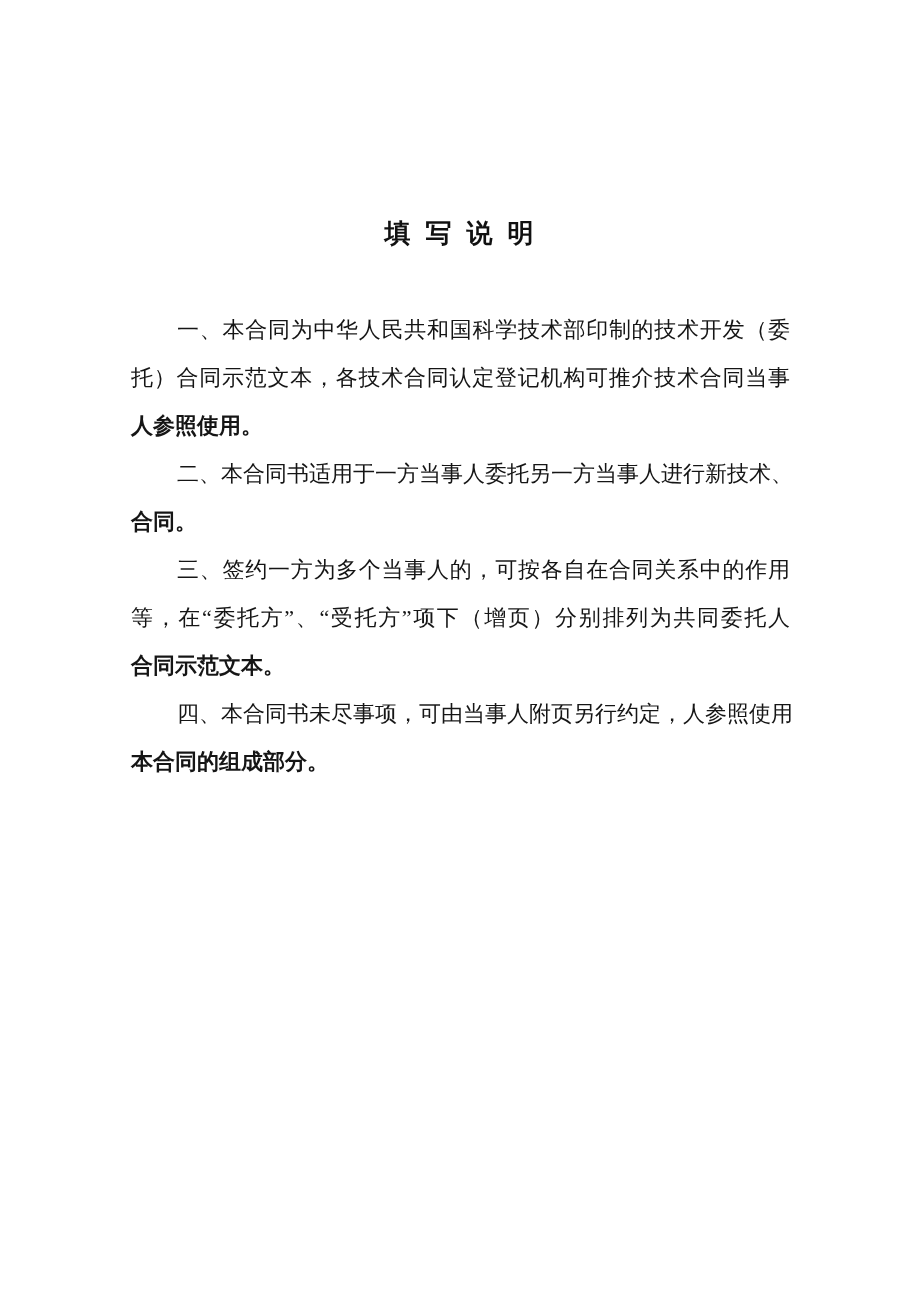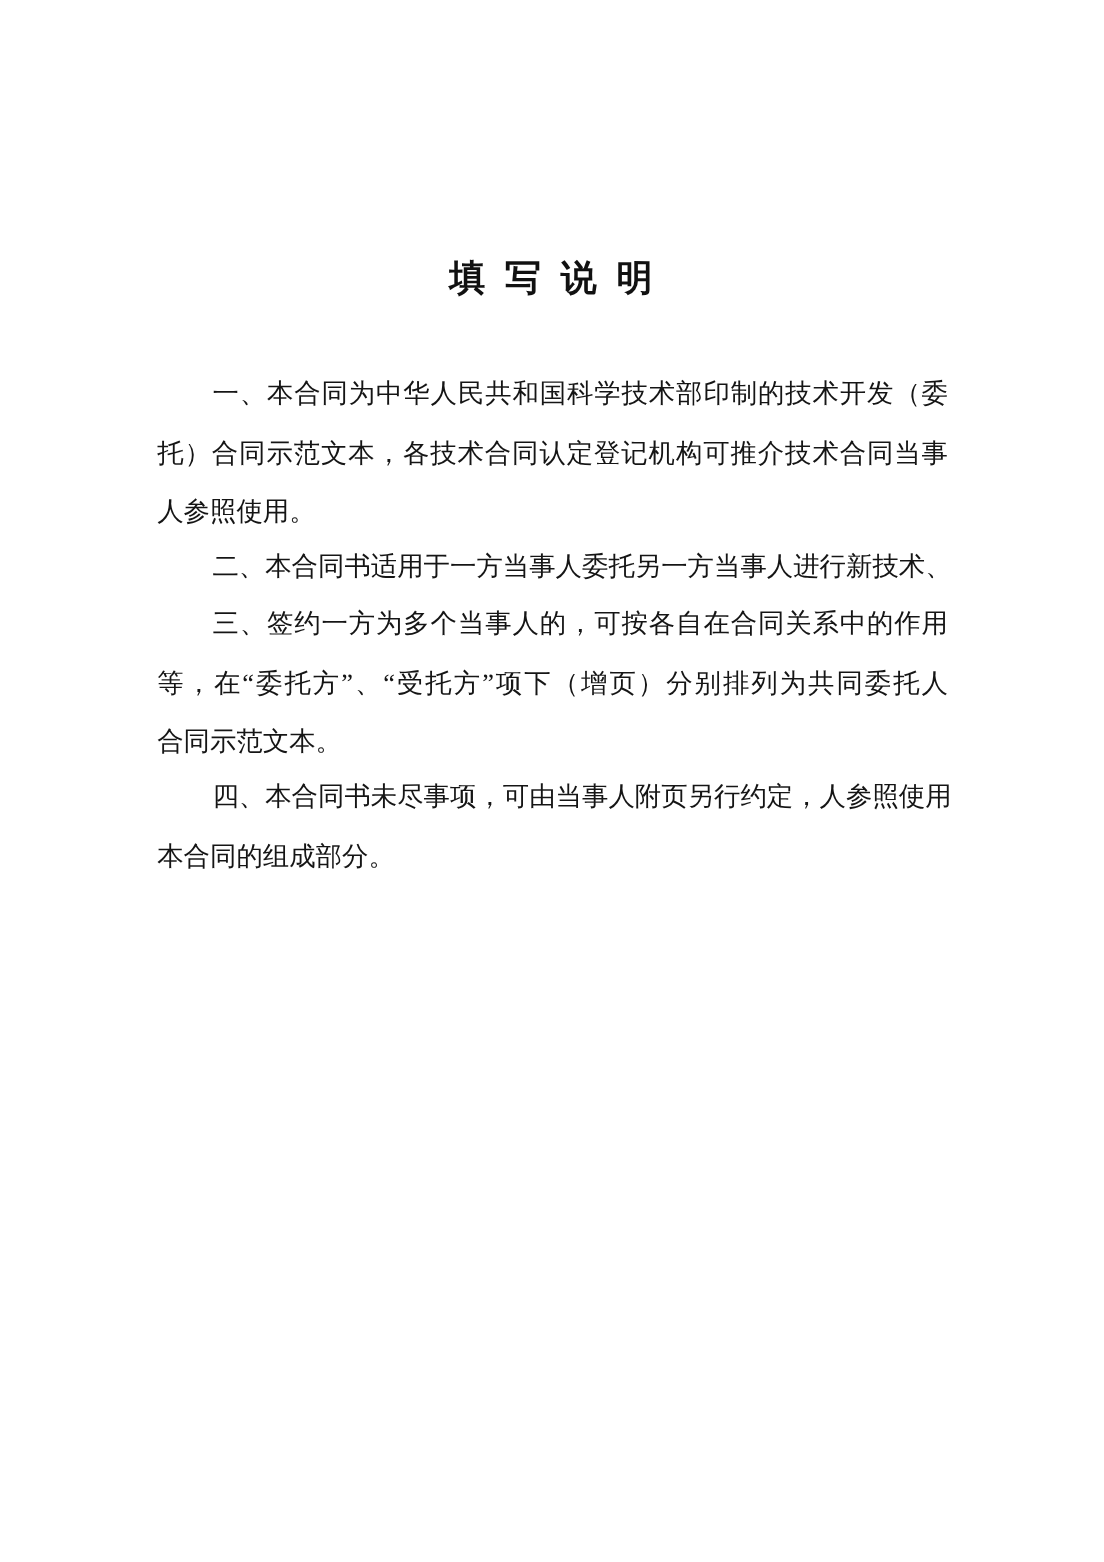--- a/index.html
+++ b/index.html
@@ -17,21 +17,21 @@
     color: #000000;
   }
   .doc-title {
     position: absolute;
     top: 214px;
     left: 131px;
     width: 659px;
     text-align: center;
     font-family: "DejaVu Sans", "Liberation Sans", sans-serif;
     font-weight: bold;
-    font-size: 30px;
+    font-size: 26px;
     line-height: 38px;
     letter-spacing: 3px;
     color: #111111;
     white-space: nowrap;
   }
   .paragraphs {
     position: absolute;
     top: 306px;
     left: 131px;
     width: 659px;
@@ -45,41 +45,42 @@
     line-height: 48px;
     height: 48px;
     color: #151515;
     text-align: justify;
     text-align-last: justify;
     white-space: nowrap;
     overflow: visible;
   }
   .line.first {
     text-indent: 46px;
-    font-family: Liberation Mono, monospace;
   }
   .line.last {
     text-align: left;
     text-align-last: left;
     white-space: normal;
+    font-weight: bold;
   }
 </style>
 </head>
 <body>
 
 <div class="page">
   <div class="doc-title">填 写 说 明</div>
   <div class="paragraphs">
       <div class="paragraph">
         <div class="line first">一、本合同为中华人民共和国科学技术部印制的技术开发（委</div>
         <div class="line">托）合同示范文本，各技术合同认定登记机构可推介技术合同当事</div>
         <div class="line last">人参照使用。</div>
       </div>
       <div class="paragraph">
         <div class="line first">二、本合同书适用于一方当事人委托另一方当事人进行新技术、</div>
+        <div class="line last">合同。</div>
       </div>
       <div class="paragraph">
         <div class="line first">三、签约一方为多个当事人的，可按各自在合同关系中的作用</div>
         <div class="line">等，在“委托方”、“受托方”项下（增页）分别排列为共同委托人</div>
         <div class="line last">合同示范文本。</div>
       </div>
       <div class="paragraph">
         <div class="line first">四、本合同书未尽事项，可由当事人附页另行约定，人参照使用</div>
         <div class="line last">本合同的组成部分。</div>
       </div>

